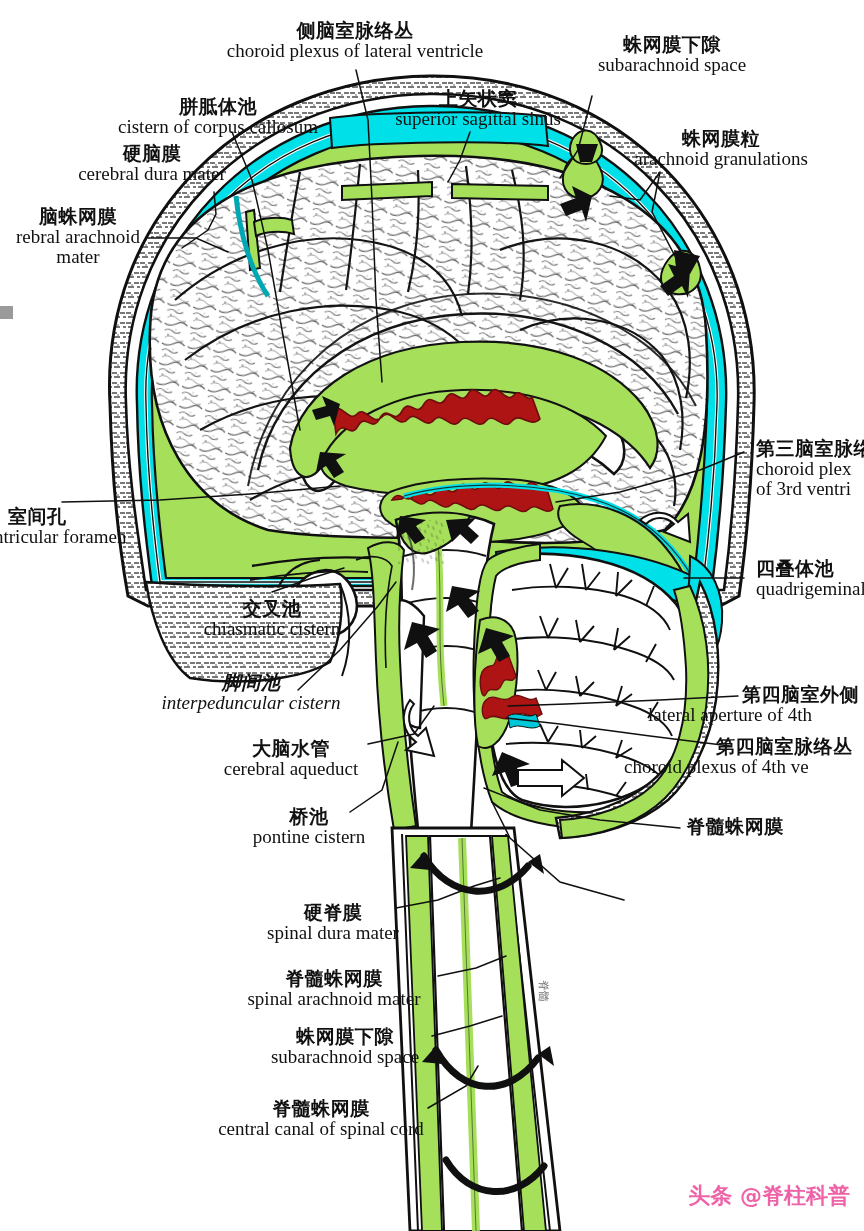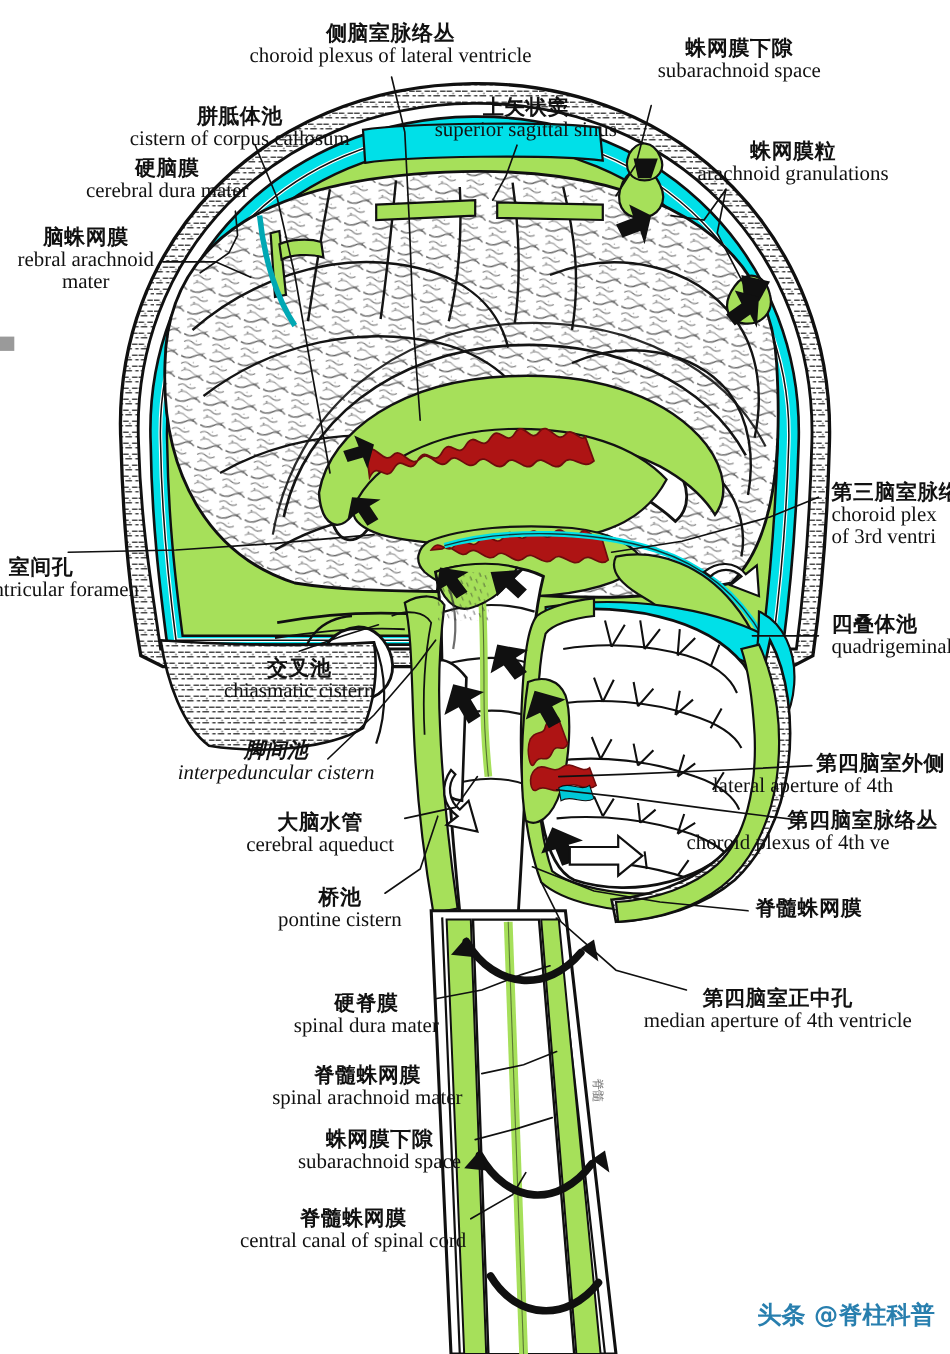--- a/index.html
+++ b/index.html
@@ -12,21 +12,21 @@
   #stage{position:absolute;left:0;top:0;width:864px;height:1231px;}
   svg.art{position:absolute;left:0;top:0;width:864px;height:1231px;}
 
   .label{position:absolute;line-height:1.08;}
   .cn{font-family:"DejaVu Sans", sans-serif;font-weight:700;font-size:19px;letter-spacing:.5px;color:#111;white-space:nowrap;}
   .en{font-family:"Liberation Serif", serif;font-size:19px;color:#111;white-space:nowrap;}
   .ctr{text-align:center;}
   .lft{text-align:left;}
 
   .wm{position:absolute;right:14px;bottom:20px;display:flex;align-items:center;gap:6px;
-      font-family:"DejaVu Sans",sans-serif;font-size:22px;font-weight:700;color:#0369a1;opacity:.85;}
+      font-family:"DejaVu Sans",sans-serif;font-size:22px;font-weight:700;color:#ec4899;opacity:.85;}
   .artifact{position:absolute;left:0;top:306px;width:13px;height:13px;background:#9a9a9a;}
 </style>
 </head>
 <body>
 
 <div id="stage">
 
   <svg class="art" viewBox="0 0 864 1231">
     <defs>
 
@@ -427,24 +427,20 @@
 
   <div class="label lft" style="left:716px;top:736px;width:230px;">
     <div class="cn">第四脑室脉络丛</div>
     <div class="en" style="margin-left:-92px;">choroid plexus of 4th ve</div>
   </div>
 
   <div class="label ctr" style="left:610px;top:816px;width:250px;">
     <div class="cn">脊髓蛛网膜</div>
   </div>
 
-  <div class="label ctr" style="left:562px;top:898px;width:290px;">
-    <div class="cn">第四脑室正中孔</div>
-    <div class="en">median aperture of 4th ventricle</div>
-  </div>
 
   <div class="label ctr" style="left:238px;top:902px;width:190px;">
     <div class="cn">硬脊膜</div>
     <div class="en">spinal dura mater</div>
   </div>
 
   <div class="label ctr" style="left:226px;top:968px;width:216px;">
     <div class="cn">脊髓蛛网膜</div>
     <div class="en">spinal arachnoid mater</div>
   </div>

